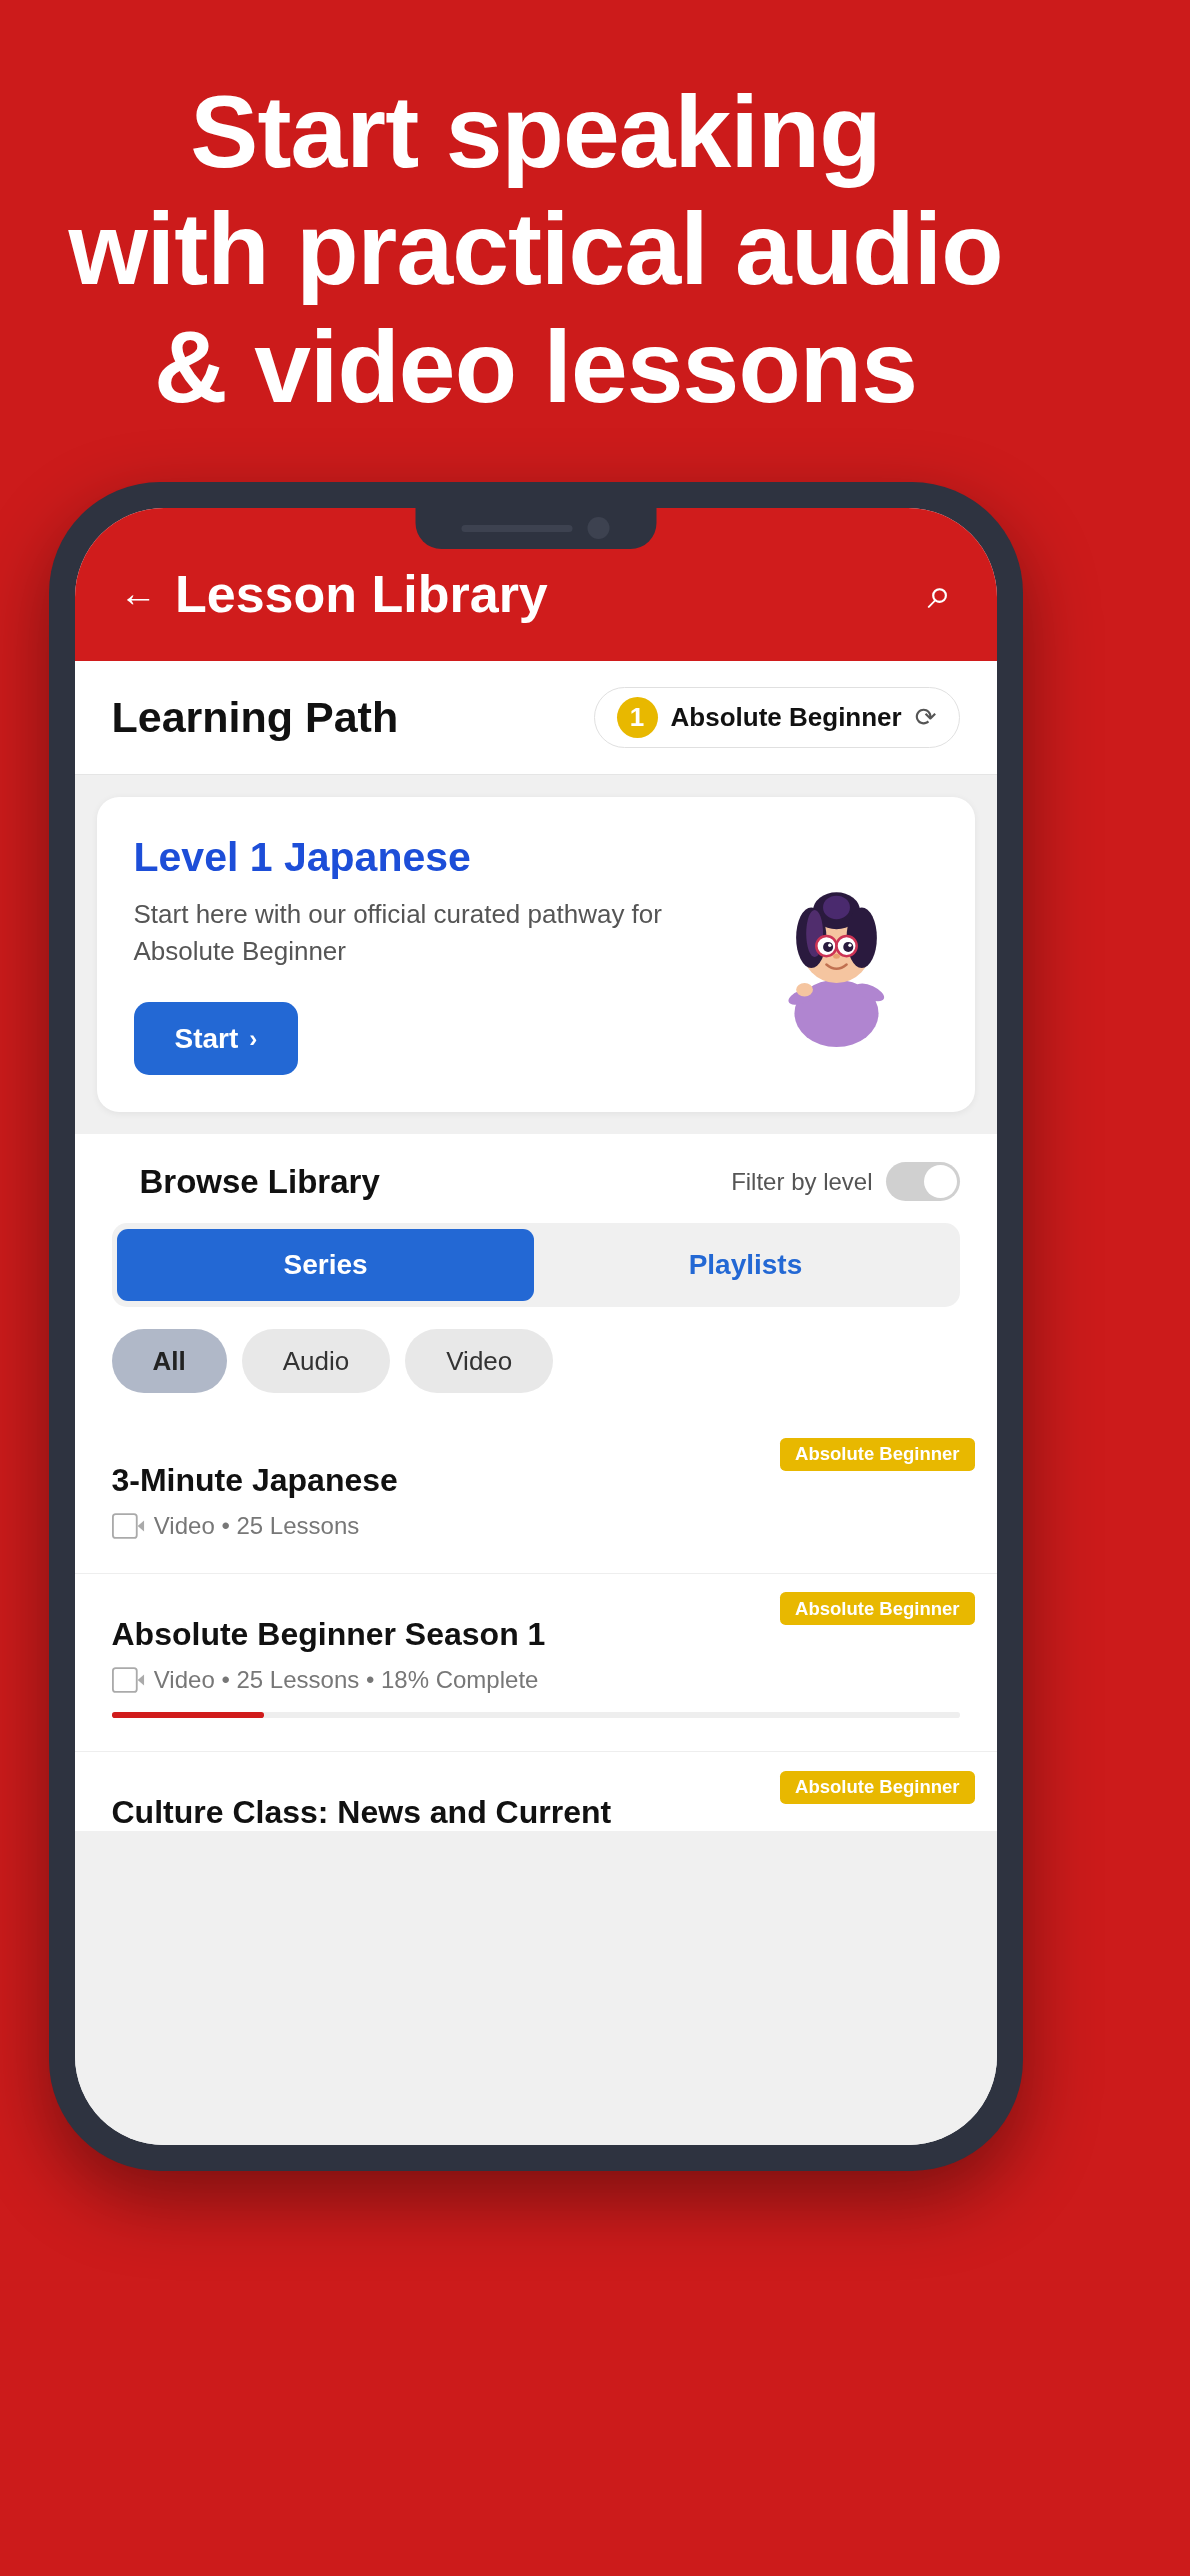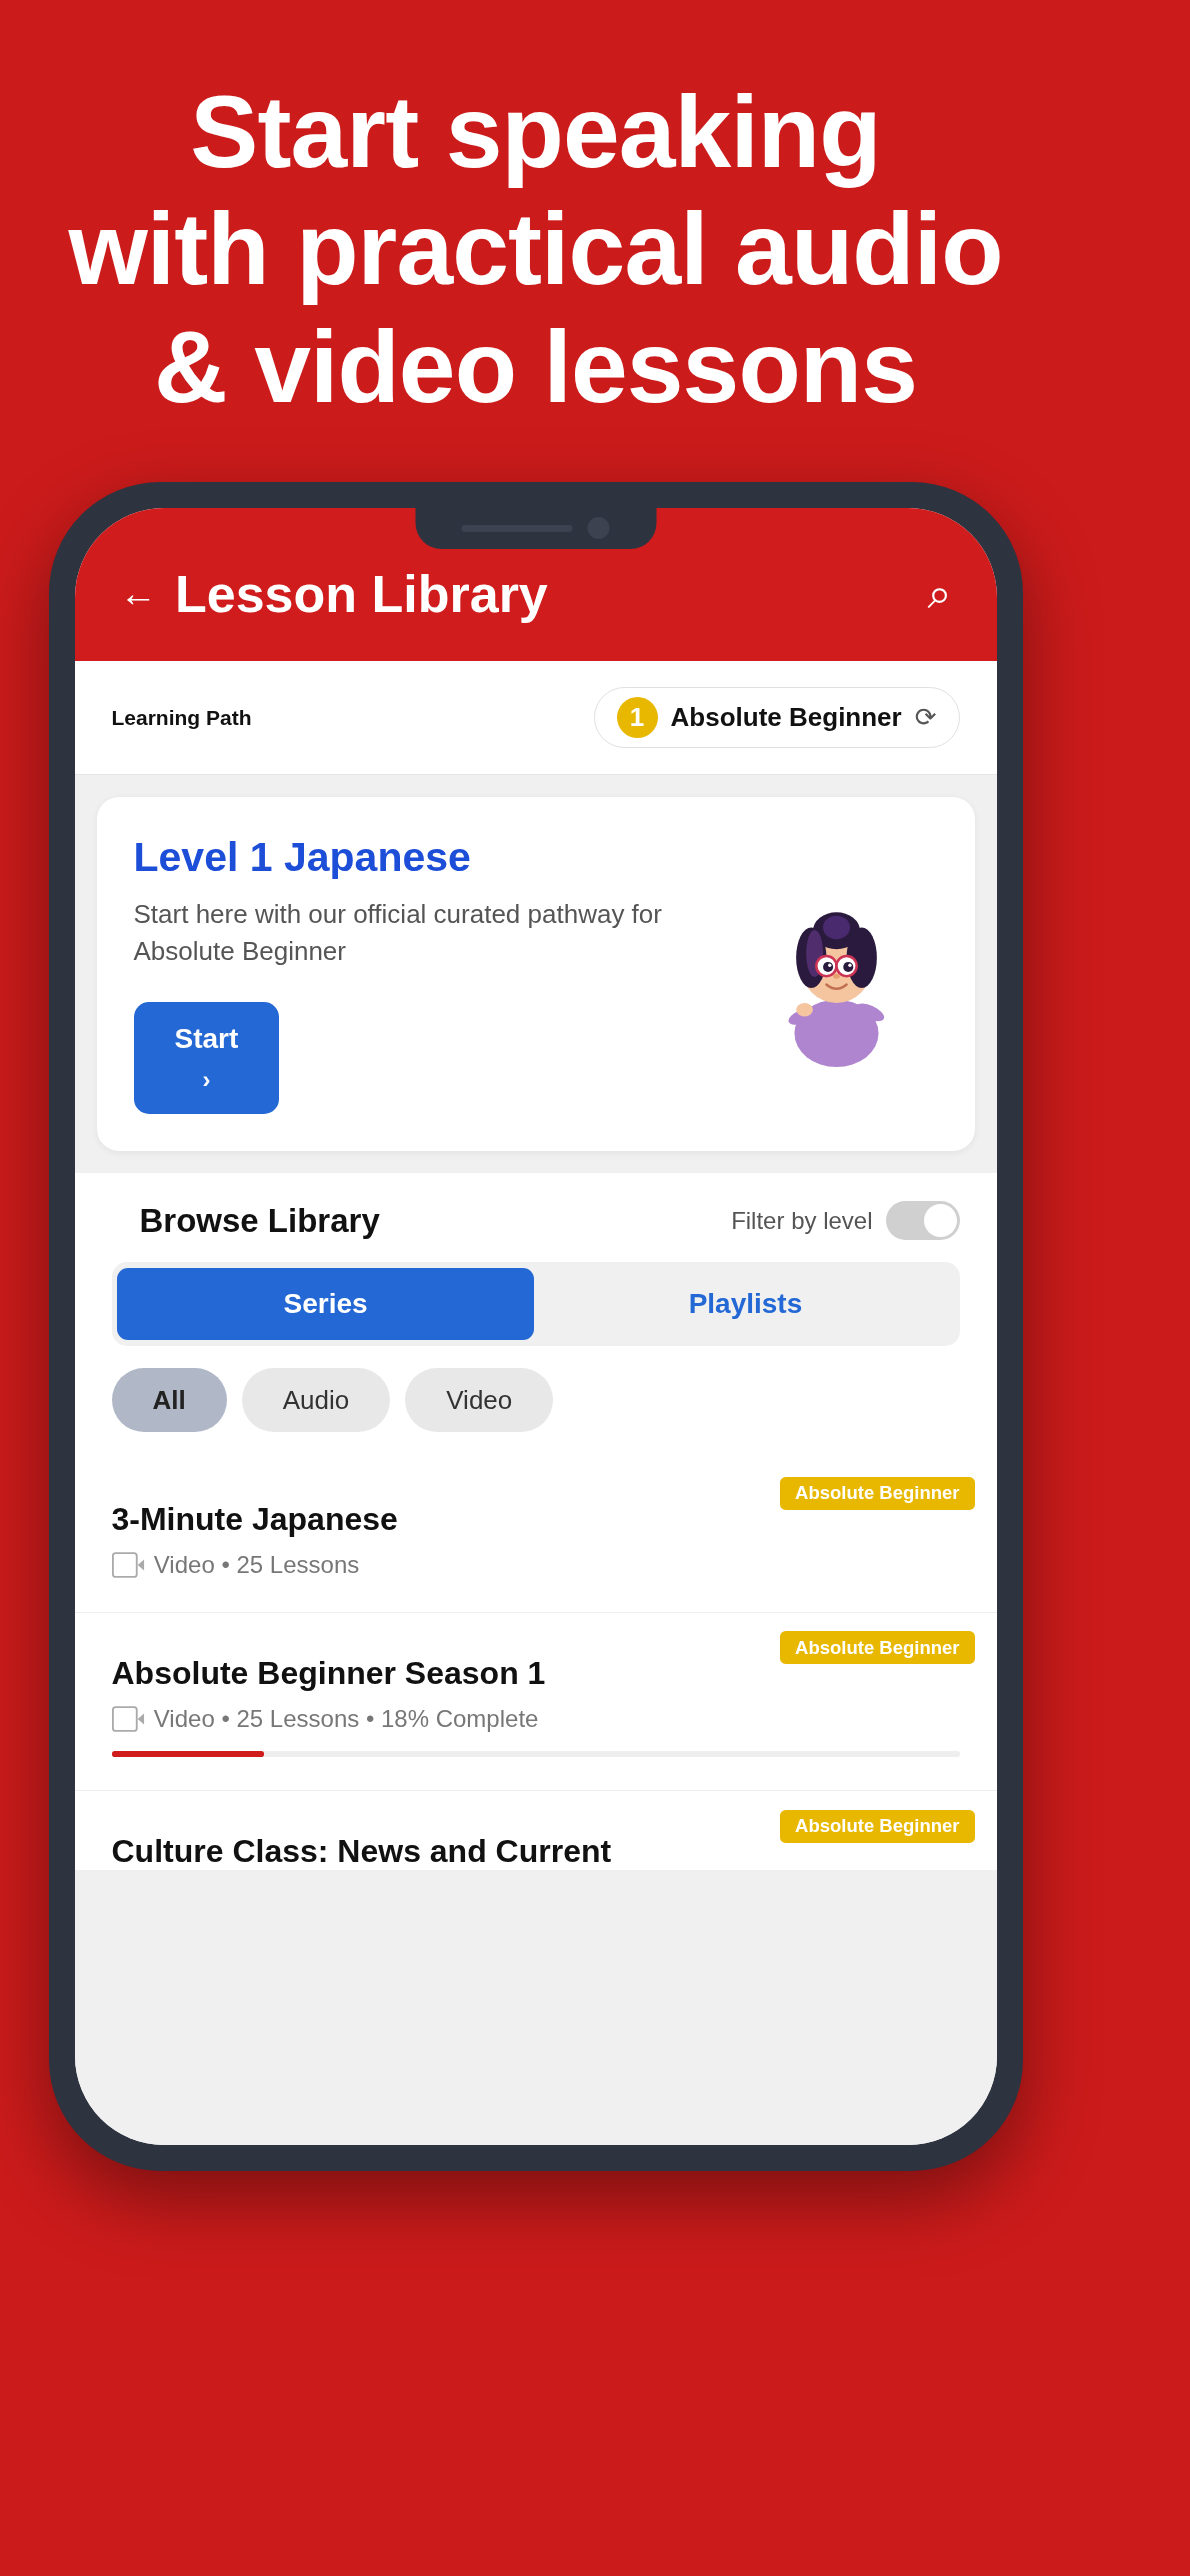--- a/index.html
+++ b/index.html
@@ -130,21 +130,21 @@
     .learning-path-bar {
       background: white;
       padding: 26px 37px;
       display: flex;
       align-items: center;
       justify-content: space-between;
       border-bottom: 0.9px solid #e5e5e5;
     }
 
     .learning-path-label {
-      font-size: 21px;
+      font-size: 43px;
       font-weight: 700;
       color: #111;
     }
 
     .level-badge-container {
       display: flex;
       align-items: center;
       gap: 13px;
       background: white;
       border: 1.9px solid #e0e0e0;
@@ -211,21 +211,20 @@
       color: white;
       border: none;
       border-radius: 15px;
       padding: 20.4px 41px;
       font-size: 28px;
       font-weight: 700;
       display: inline-flex;
       align-items: center;
       gap: 11px;
       cursor: pointer;
-      flex-direction: column;
     }
 
     .start-chevron {
       font-size: 24px;
     }
 
     .level-card-avatar {
       width: 185px;
       height: 185px;
       position: relative;

